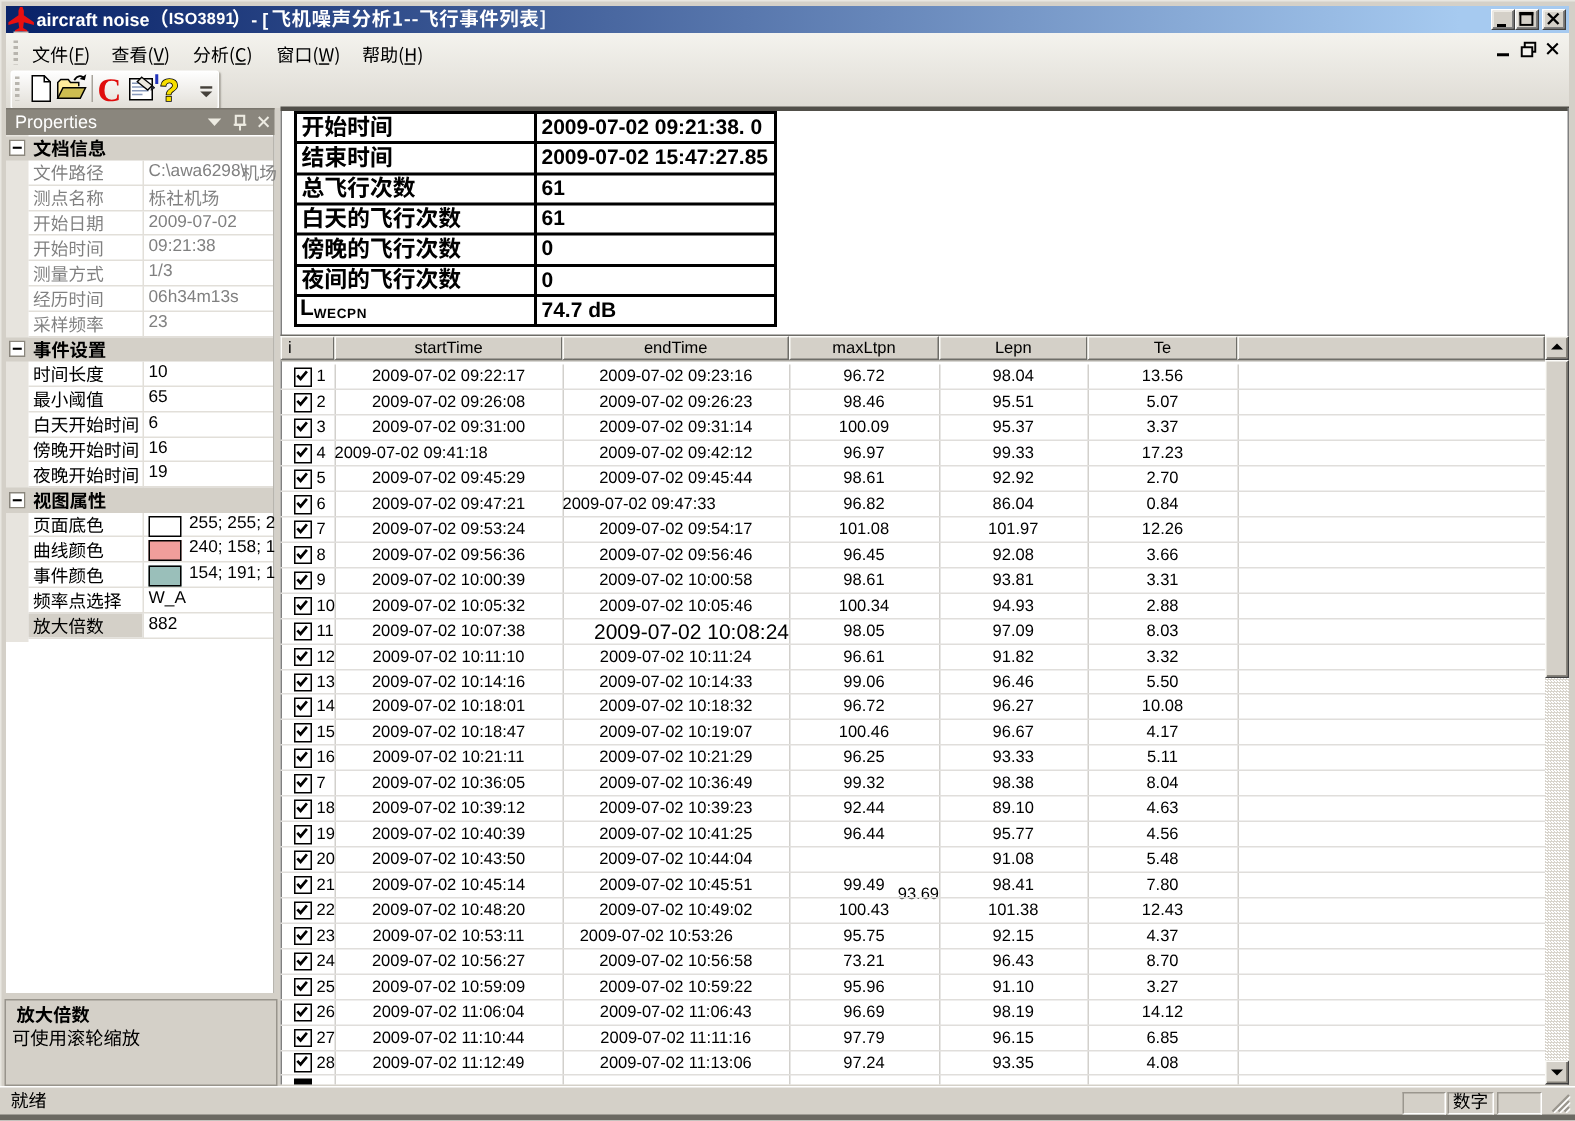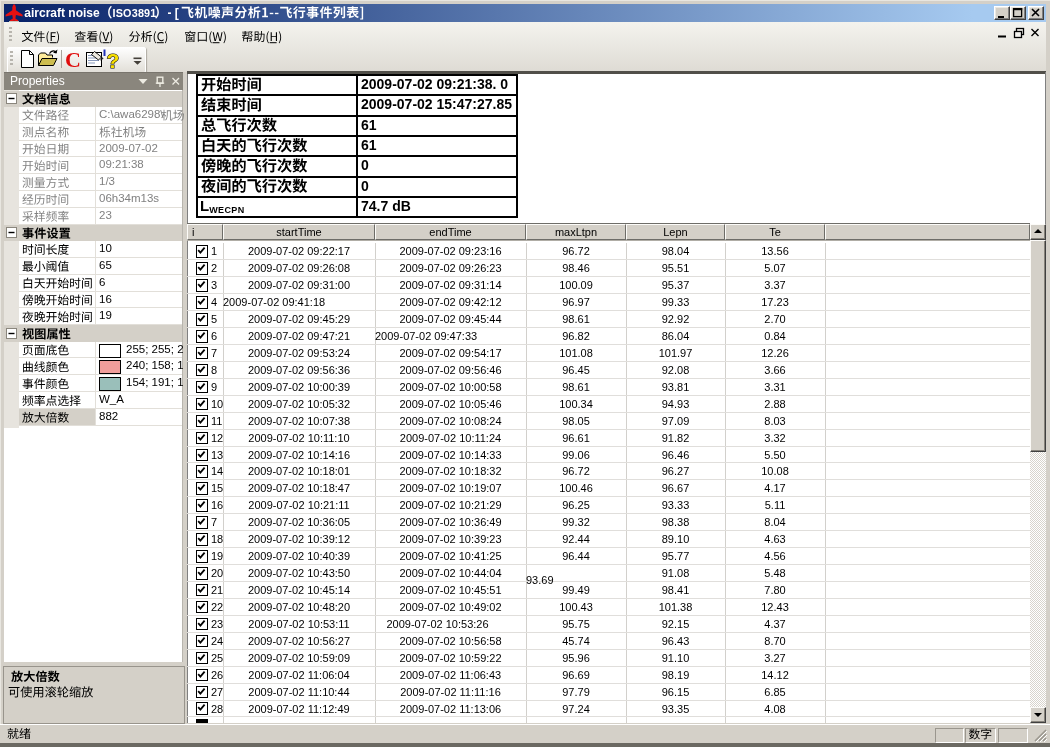--- a/index.html
+++ b/index.html
@@ -294,21 +294,21 @@
 <div style="position:absolute;left:626px;top:395.77px;width:99px;height:16.93px;line-height:16.93px;font-size:11px;color:#000;text-align:center">94.93</div>
 <div style="position:absolute;left:725px;top:395.77px;width:100px;height:16.93px;line-height:16.93px;font-size:11px;color:#000;text-align:center">2.88</div>
 <div style="position:absolute;left:187px;top:428.63px;width:843px;height:1px;background:#e0dedb"></div>
 <div style="position:absolute;left:195.5px;top:414.665px;width:12.5px;height:12.5px;background:#fff;border:1.8px solid #000;box-sizing:border-box">
     <svg width="9" height="9" style="position:absolute;left:0px;top:0px">
       <path d="M1.2 4.2 L3.4 6.6 L7.6 1.6" stroke="#000" stroke-width="1.8" fill="none"></path>
     </svg>
   </div>
 <div style="position:absolute;left:211px;top:412.7px;height:16.93px;line-height:16.93px;font-size:11px;color:#000">11</div>
 <div style="position:absolute;left:223px;top:412.7px;width:152px;height:16.93px;line-height:16.93px;font-size:11px;color:#000;text-align:center">2009-07-02 10:07:38</div>
-<div style="position:absolute;left:375px;top:412.7px;width:151px;height:16.93px;line-height:16.93px;font-size:11px;color:#000;text-align:center">2009-07-02 10:08:24</div>
+<div style="position:absolute;left:375px;top:412.7px;width:151px;height:16.93px;line-height:16.93px;font-size:14px;color:#000;text-align:right">2009-07-02 10:08:24</div>
 <div style="position:absolute;left:526px;top:412.7px;width:100px;height:16.93px;line-height:16.93px;font-size:11px;color:#000;text-align:center">98.05</div>
 <div style="position:absolute;left:626px;top:412.7px;width:99px;height:16.93px;line-height:16.93px;font-size:11px;color:#000;text-align:center">97.09</div>
 <div style="position:absolute;left:725px;top:412.7px;width:100px;height:16.93px;line-height:16.93px;font-size:11px;color:#000;text-align:center">8.03</div>
 <div style="position:absolute;left:187px;top:445.56px;width:843px;height:1px;background:#e0dedb"></div>
 <div style="position:absolute;left:195.5px;top:431.595px;width:12.5px;height:12.5px;background:#fff;border:1.8px solid #000;box-sizing:border-box">
     <svg width="9" height="9" style="position:absolute;left:0px;top:0px">
       <path d="M1.2 4.2 L3.4 6.6 L7.6 1.6" stroke="#000" stroke-width="1.8" fill="none"></path>
     </svg>
   </div>
 <div style="position:absolute;left:211px;top:429.63px;height:16.93px;line-height:16.93px;font-size:11px;color:#000">12</div>
@@ -403,21 +403,21 @@
 <div style="position:absolute;left:725px;top:548.14px;width:100px;height:16.93px;line-height:16.93px;font-size:11px;color:#000;text-align:center">4.56</div>
 <div style="position:absolute;left:187px;top:581px;width:843px;height:1px;background:#e0dedb"></div>
 <div style="position:absolute;left:195.5px;top:567.035px;width:12.5px;height:12.5px;background:#fff;border:1.8px solid #000;box-sizing:border-box">
     <svg width="9" height="9" style="position:absolute;left:0px;top:0px">
       <path d="M1.2 4.2 L3.4 6.6 L7.6 1.6" stroke="#000" stroke-width="1.8" fill="none"></path>
     </svg>
   </div>
 <div style="position:absolute;left:211px;top:565.07px;height:16.93px;line-height:16.93px;font-size:11px;color:#000">20</div>
 <div style="position:absolute;left:223px;top:565.07px;width:152px;height:16.93px;line-height:16.93px;font-size:11px;color:#000;text-align:center">2009-07-02 10:43:50</div>
 <div style="position:absolute;left:375px;top:565.07px;width:151px;height:16.93px;line-height:16.93px;font-size:11px;color:#000;text-align:center">2009-07-02 10:44:04</div>
-<div style="position:absolute;left:526px;top:572px;width:100px;height:16.93px;line-height:16.93px;font-size:11px;color:#000;text-align:left">93.69</div>
+<div style="position:absolute;left:526px;top:588px;width:100px;height:16.93px;line-height:16.93px;font-size:11px;color:#000;text-align:right">93.69</div>
 <div style="position:absolute;left:626px;top:565.07px;width:99px;height:16.93px;line-height:16.93px;font-size:11px;color:#000;text-align:center">91.08</div>
 <div style="position:absolute;left:725px;top:565.07px;width:100px;height:16.93px;line-height:16.93px;font-size:11px;color:#000;text-align:center">5.48</div>
 <div style="position:absolute;left:187px;top:597.93px;width:843px;height:1px;background:#e0dedb"></div>
 <div style="position:absolute;left:195.5px;top:583.965px;width:12.5px;height:12.5px;background:#fff;border:1.8px solid #000;box-sizing:border-box">
     <svg width="9" height="9" style="position:absolute;left:0px;top:0px">
       <path d="M1.2 4.2 L3.4 6.6 L7.6 1.6" stroke="#000" stroke-width="1.8" fill="none"></path>
     </svg>
   </div>
 <div style="position:absolute;left:211px;top:582px;height:16.93px;line-height:16.93px;font-size:11px;color:#000">21</div>
 <div style="position:absolute;left:223px;top:582px;width:152px;height:16.93px;line-height:16.93px;font-size:11px;color:#000;text-align:center">2009-07-02 10:45:14</div>
@@ -451,21 +451,21 @@
 <div style="position:absolute;left:725px;top:615.86px;width:100px;height:16.93px;line-height:16.93px;font-size:11px;color:#000;text-align:center">4.37</div>
 <div style="position:absolute;left:187px;top:648.72px;width:843px;height:1px;background:#e0dedb"></div>
 <div style="position:absolute;left:195.5px;top:634.755px;width:12.5px;height:12.5px;background:#fff;border:1.8px solid #000;box-sizing:border-box">
     <svg width="9" height="9" style="position:absolute;left:0px;top:0px">
       <path d="M1.2 4.2 L3.4 6.6 L7.6 1.6" stroke="#000" stroke-width="1.8" fill="none"></path>
     </svg>
   </div>
 <div style="position:absolute;left:211px;top:632.79px;height:16.93px;line-height:16.93px;font-size:11px;color:#000">24</div>
 <div style="position:absolute;left:223px;top:632.79px;width:152px;height:16.93px;line-height:16.93px;font-size:11px;color:#000;text-align:center">2009-07-02 10:56:27</div>
 <div style="position:absolute;left:375px;top:632.79px;width:151px;height:16.93px;line-height:16.93px;font-size:11px;color:#000;text-align:center">2009-07-02 10:56:58</div>
-<div style="position:absolute;left:526px;top:632.79px;width:100px;height:16.93px;line-height:16.93px;font-size:11px;color:#000;text-align:center">45.74</div>
+<div style="position:absolute;left:526px;top:632.79px;width:100px;height:16.93px;line-height:16.93px;font-size:11px;color:#000;text-align:center">73.21</div>
 <div style="position:absolute;left:626px;top:632.79px;width:99px;height:16.93px;line-height:16.93px;font-size:11px;color:#000;text-align:center">96.43</div>
 <div style="position:absolute;left:725px;top:632.79px;width:100px;height:16.93px;line-height:16.93px;font-size:11px;color:#000;text-align:center">8.70</div>
 <div style="position:absolute;left:187px;top:665.65px;width:843px;height:1px;background:#e0dedb"></div>
 <div style="position:absolute;left:195.5px;top:651.685px;width:12.5px;height:12.5px;background:#fff;border:1.8px solid #000;box-sizing:border-box">
     <svg width="9" height="9" style="position:absolute;left:0px;top:0px">
       <path d="M1.2 4.2 L3.4 6.6 L7.6 1.6" stroke="#000" stroke-width="1.8" fill="none"></path>
     </svg>
   </div>
 <div style="position:absolute;left:211px;top:649.72px;height:16.93px;line-height:16.93px;font-size:11px;color:#000">25</div>
 <div style="position:absolute;left:223px;top:649.72px;width:152px;height:16.93px;line-height:16.93px;font-size:11px;color:#000;text-align:center">2009-07-02 10:59:09</div>

